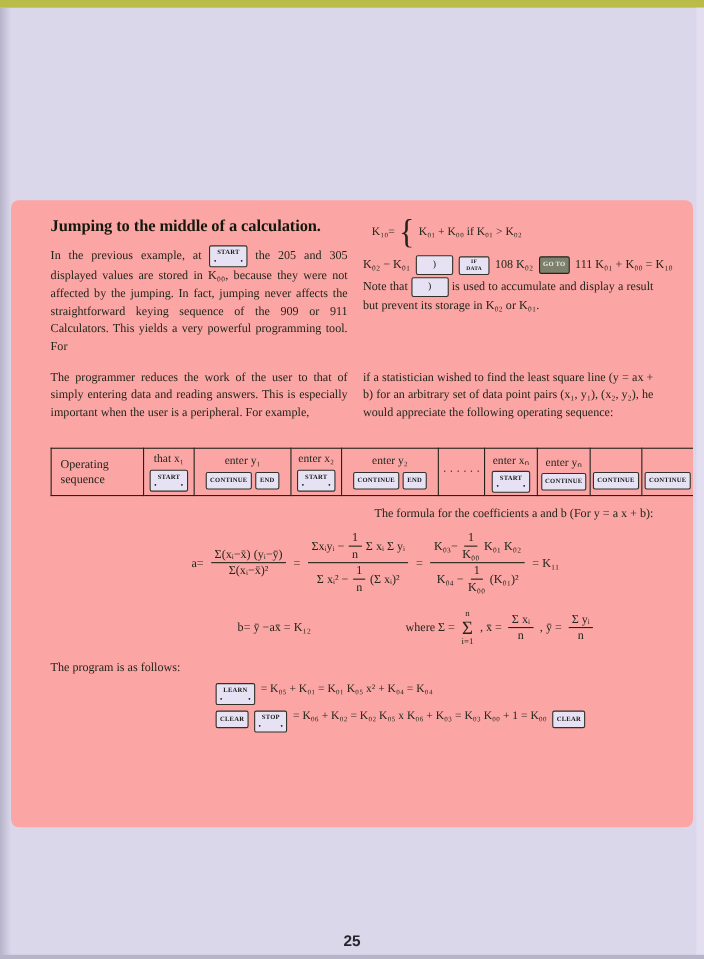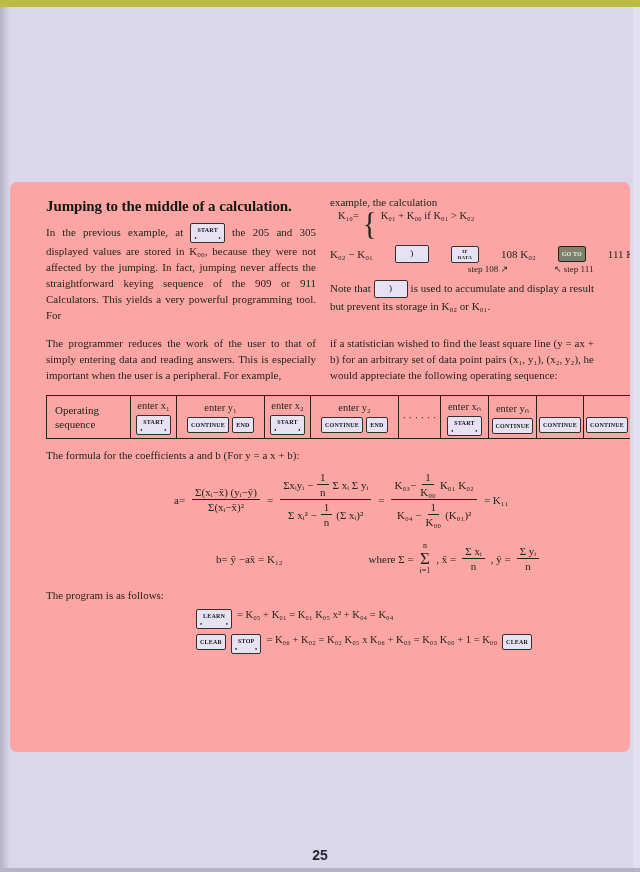--- a/index.html
+++ b/index.html
@@ -20,42 +20,42 @@
     padding:14px 36px;overflow:hidden;font-family:Liberation Serif, serif;
   }
   .cols{display:flex;gap:14px;}
   .col-l{width:270px;flex:none;}
   .col-r{flex:1;min-width:0;}
 
   h1{font-size:15px;font-weight:bold;color:#15190d;margin:2px 0 8px;letter-spacing:-.1px;}
   .body-text{font-size:11px;line-height:1.46;text-align:justify;margin:0;}
   .rc-intro{font-size:11px;margin:0 0 2px;}
 
-  .cases{display:flex;gap:4px;font-size:10.5px;margin:1px 0 3px 8px;}
+  .cases{display:flex;align-items:center;gap:4px;font-size:10.5px;margin:1px 0 3px 8px;}
   .brace{font-size:29px;font-weight:200;line-height:1;transform:scaleY(1.08);}
   .cases-lines{display:flex;flex-direction:row;gap:3px;}
   .case2row{display:flex;gap:13px;white-space:nowrap;}
 
-  .seq{display:flex;align-items:center;gap:22px;font-size:11px;margin-top:6px;white-space:nowrap;}
+  .seq{display:flex;align-items:center;gap:5px;font-size:11px;margin-top:6px;white-space:nowrap;}
   .ann{display:flex;font-size:9px;margin:1px 0 6px;}
   .ann-1{margin-left:138px;}
   .ann-2{margin-left:46px;}
   .note{margin-top:2px;}
 
   .sec2{margin-top:12px;}
 
-  table.optable{border-collapse:collapse;width:584px;table-layout:fixed;margin:12px 0 10px;font-size:10.5px;}
+  table.optable{border-collapse:collapse;width:584px;table-layout:fixed;margin:24px 0 10px;font-size:10.5px;}
   .optable td{border:1.6px solid #23231a;text-align:center;vertical-align:middle;padding:2px 1px;overflow:hidden;}
   .optable td.lbl{text-align:left;padding-left:8px;font-size:11px;line-height:1.3;}
   .optable .hdr{font-size:10.5px;margin-bottom:3px;min-height:12px;}
   .optable .keys{display:flex;justify-content:center;align-items:center;gap:3px;}
   .optable tr.r1 td{height:38px;}
   .optable tr.r2 td{height:26px;font-size:11.5px;}
 
-  .fintro{font-size:11px;margin:2px 0 10px;}
+  .fintro{font-size:11px;margin:2px 0 10px;text-align:right;}
   .fa{display:flex;align-items:center;gap:7px;margin:0 0 0 128px;font-size:11px;}
   .frac{display:inline-flex;flex-direction:column;align-items:center;vertical-align:middle;}
   .frac>.num{border-bottom:1px solid #22261b;padding:0 3px 1px;display:inline-flex;align-items:center;gap:4px;justify-content:center;}
   .frac>.den{padding-top:1px;display:inline-flex;align-items:center;gap:4px;justify-content:center;}
   .fb{display:flex;align-items:center;gap:6px;margin:14px 0 0 170px;font-size:11px;}
   .fb .where{margin-left:80px;}
   .bigsum{display:inline-flex;flex-direction:column;align-items:center;line-height:1;}
   .bs-top{font-size:8px;}
   .bs-sym{font-size:17px;line-height:1;}
   .bs-bot{font-size:8px;}
@@ -94,42 +94,37 @@
   <div class="cols">
     <div class="col-l">
       <h1>Jumping to the middle of a calculation.</h1>
       <p class="body-text">
         <span>In the previous example, at</span>
         <span class="key dots">START</span>
         <span>the 205 and 305 displayed values are stored in K₀₀, because they were not affected by the jumping. In fact, jumping never affects the straightforward keying sequence of the 909 or 911 Calculators. This yields a very powerful programming tool. For</span>
       </p>
     </div>
     <div class="col-r">
-      <p class="rc-intro">example, the calculation</p>
       <div class="cases">
         <span>K₁₀=</span>
         <span class="brace">{</span>
         <div class="cases-lines">
           <div>K₀₁ + K₀₀ if K₀₁ &gt; K₀₂</div>
         </div>
       </div>
       <div class="seq">
         <span>K₀₂ − K₀₁</span>
         <span class="key paren">)</span>
         <span class="key two">
           <span>IF</span>
           <span>DATA</span>
         </span>
         <span>108 K₀₂</span>
         <span class="key dark">GO TO</span>
         <span>111 K₀₁ + K₀₀ = K₁₀</span>
-      </div>
-      <div class="ann">
-        <span class="ann-1">step 108 ↗</span>
-        <span class="ann-2">↖ step 111</span>
       </div>
       <p class="body-text note">
         <span>Note that</span>
         <span class="key paren">)</span>
         <span>is used to accumulate and display a result but prevent its storage in K₀₂ or K₀₁.</span>
       </p>
     </div>
   </div>
 
   <div class="cols sec2">
@@ -151,21 +146,21 @@
         <col style="width:42px">
         <col style="width:48px">
         <col style="width:48px">
       <col style="width:47px">
         <col style="width:47px">
     </colgroup>
     <tbody>
         <tr class="r1">
       <td class="lbl">Operating sequence</td>
       <td>
-        <div class="hdr">enter x₁</div>
+        <div class="hdr">that x₁</div>
         <div class="keys">
               <span class="key dots">START</span>
             </div>
       </td>
       <td>
         <div class="hdr">enter y₁</div>
         <div class="keys">
           <span class="key">CONTINUE</span>
           <span class="key sm">END</span>
         </div>

